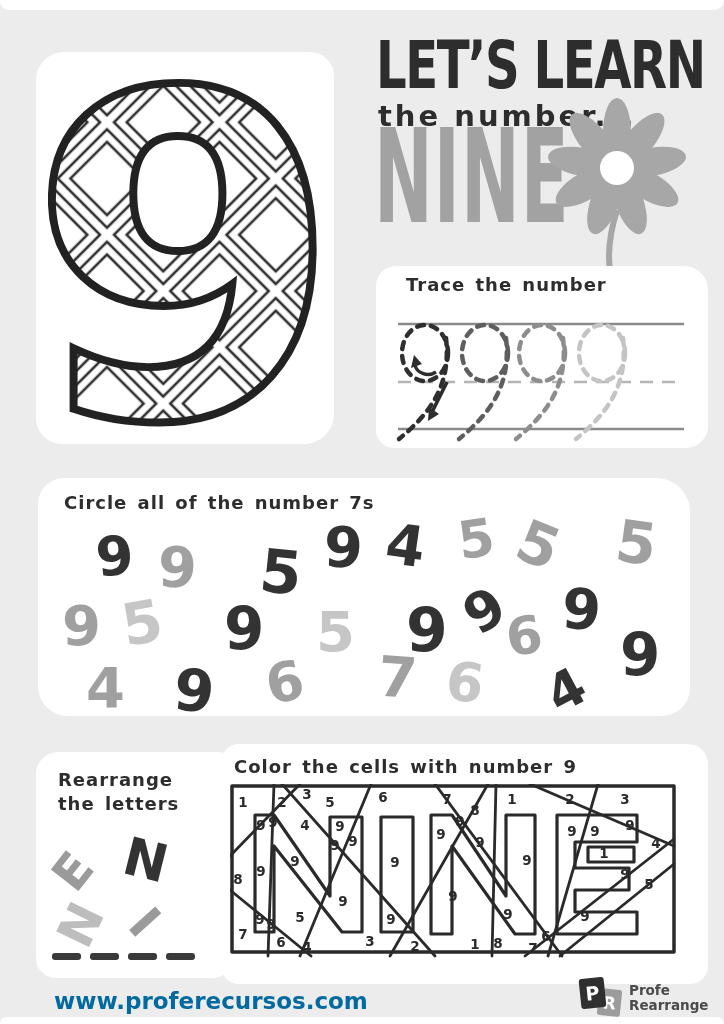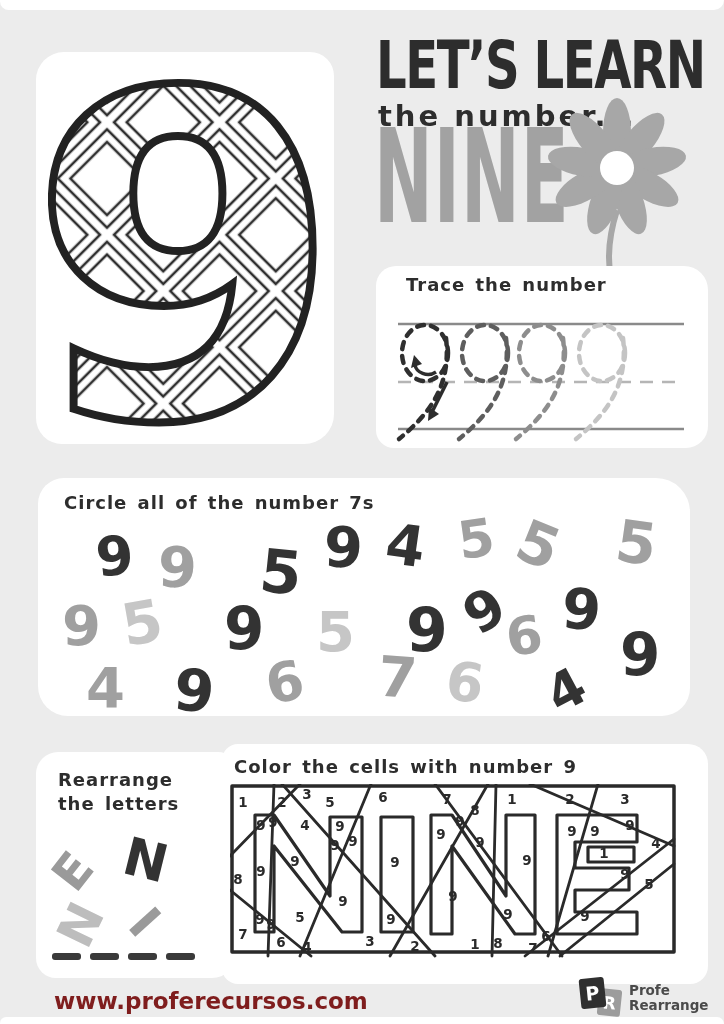--- a/index.html
+++ b/index.html
@@ -50,21 +50,21 @@
   .slots{position:absolute;left:16px;bottom:18px;display:flex;gap:9px;}
   .dash{width:29px;height:7px;background:#3a3a3a;border-radius:3px;}
 
   
   .colorcells-card{left:222px;top:744px;width:486px;height:240px;border-radius:16px 20px 18px 16px;}
   .colorcells-card .sec-title{left:12px;top:12px;}
   .colorcells-card svg{position:absolute;left:8px;top:40px;}
   .puzzle-stroke{stroke:#2a2a2a;fill:none;stroke-linejoin:round;stroke-linecap:round;}
 
   
-  .footer-site{position:absolute;left:54px;top:988px;font-size:23px;font-weight:800;color:#7f1d1d;letter-spacing:0px;}
+  .footer-site{position:absolute;left:54px;top:988px;font-size:23px;font-weight:800;color:#0369a1;letter-spacing:0px;}
   .brand{position:absolute;left:580px;top:978px;display:flex;align-items:flex-start;}
   .tile{display:flex;align-items:center;justify-content:center;color:#ffffff;font-weight:800;border-radius:3px;}
   .tile-p{width:25px;height:30px;background:#2f2f2f;font-size:19px;transform:rotate(-6deg);z-index:2;}
   .tile-r{width:23px;height:27px;background:#9c9c9c;font-size:17px;transform:rotate(6deg);margin:11px 0 0 -7px;z-index:1;}
   .brand-text{margin-left:8px;margin-top:5px;font-size:13.5px;font-weight:800;color:#4a4a4a;line-height:1.1;}
 </style>
 </head>
 <body>
 
 <div class="page">

